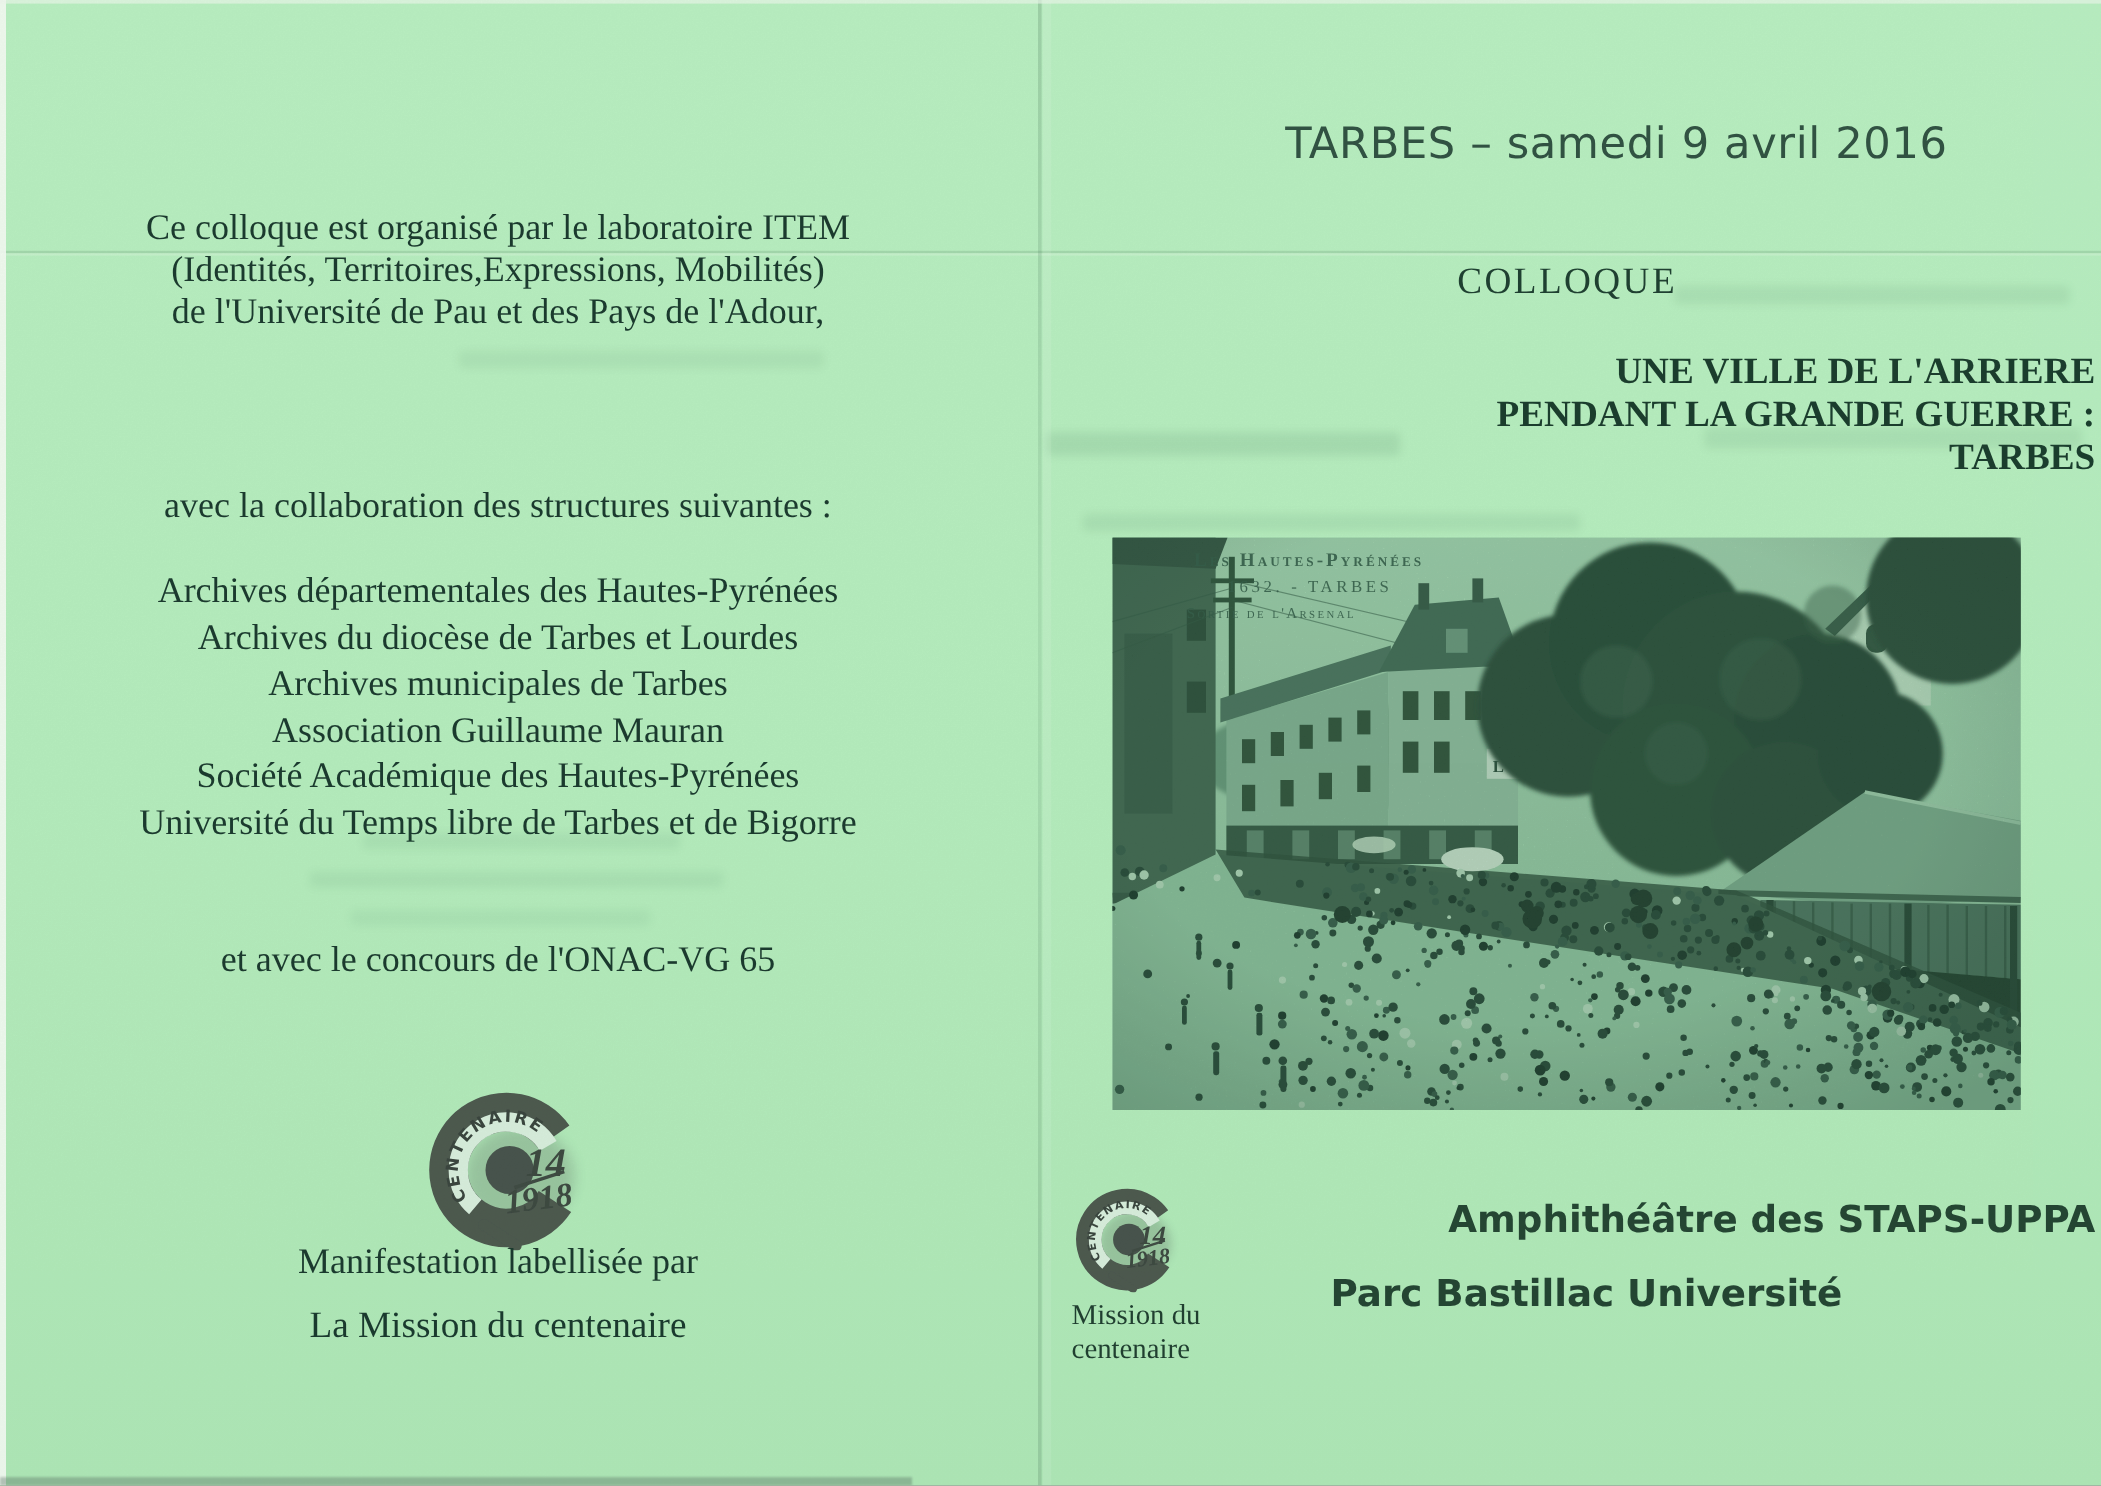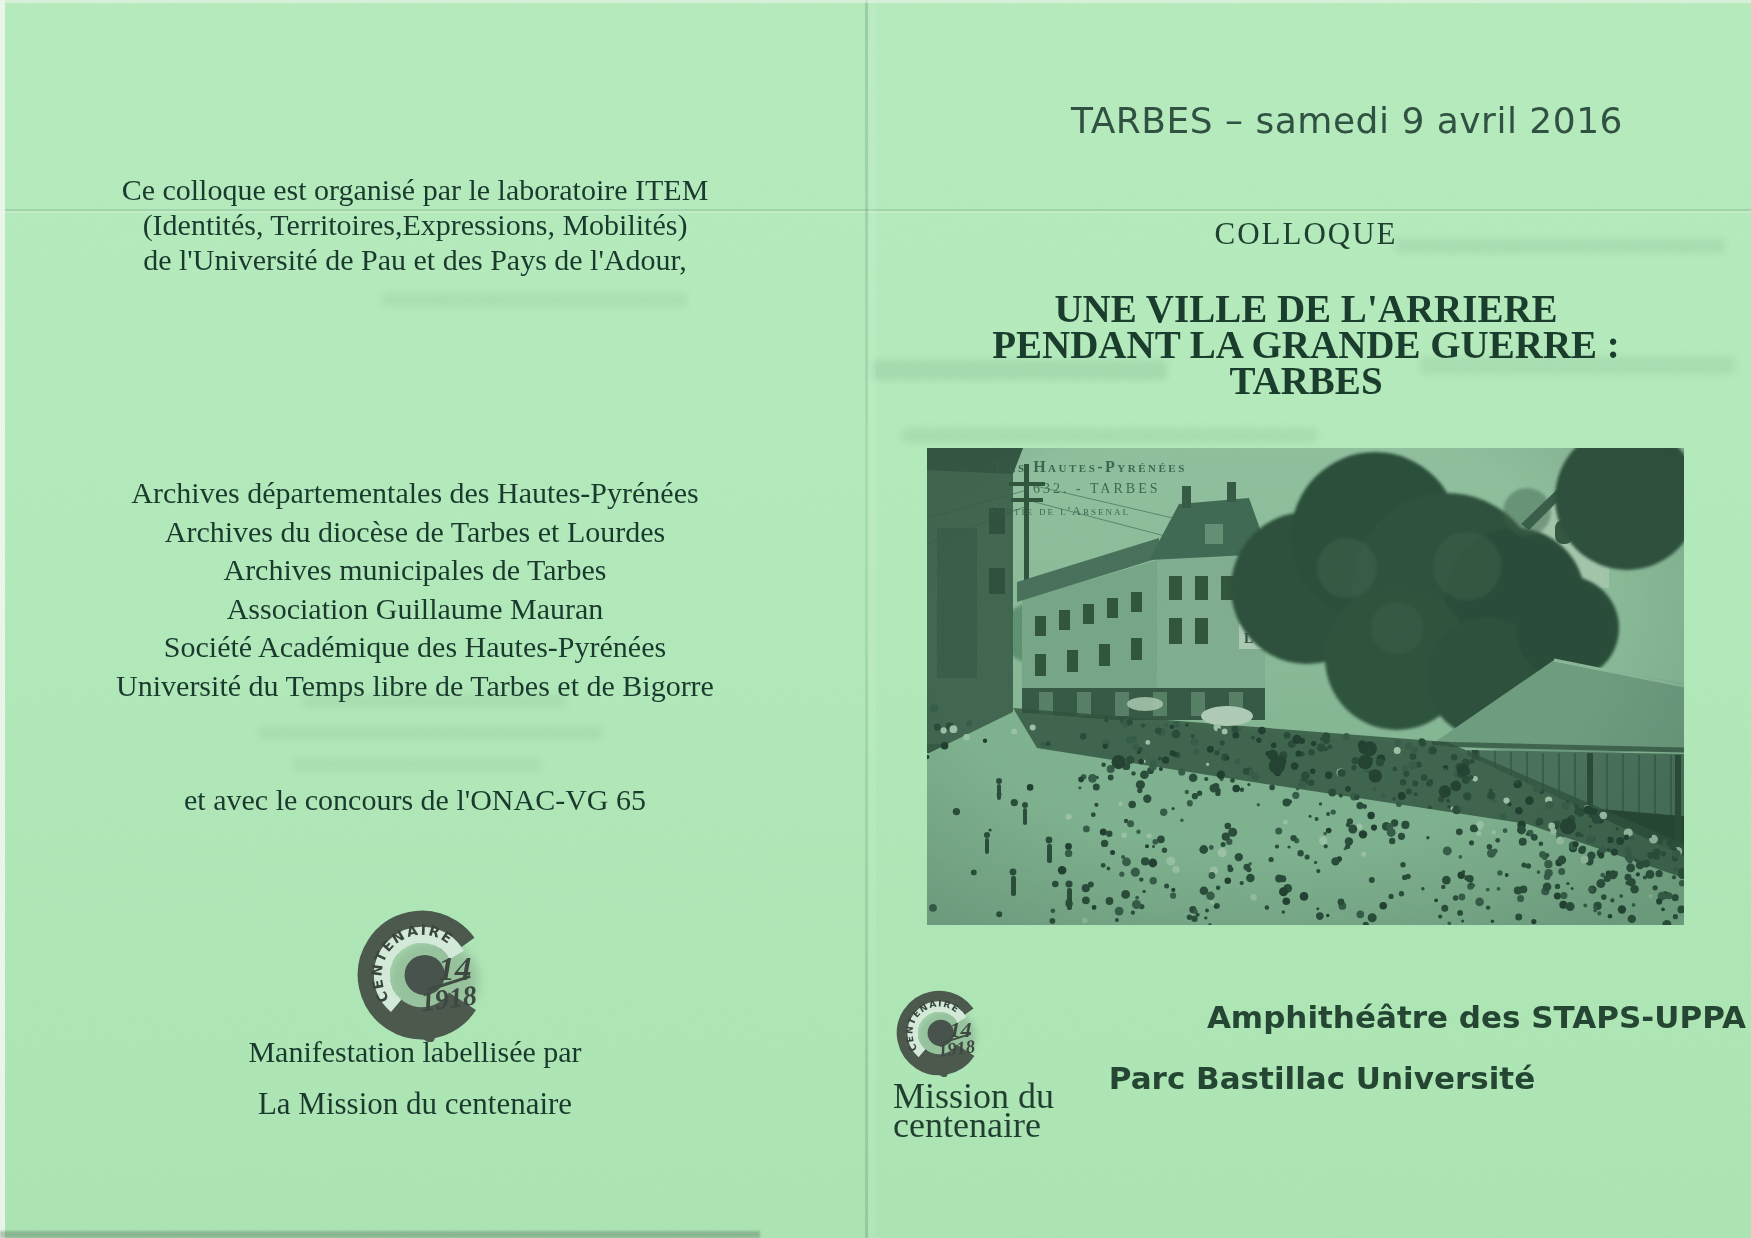--- a/index.html
+++ b/index.html
@@ -15,24 +15,24 @@
   .collab{top:405px;font-size:30px;}
   .partners{top:474px;font-size:30px;line-height:38.5px;}
   .support{top:783px;font-size:30px;}
   .label1{top:1035px;font-size:30px;}
   .label2{top:1086px;font-size:31px;}
 
   
   .rcol{left:866px;width:880px;text-align:center;}
   .date-heading{top:100px;font-size:36px;color:#2e4e3f;letter-spacing:.5px;margin-left:41px;}
   .colloque{top:216px;font-size:31px;letter-spacing:2px;color:#1b3b2d;}
-  .event-title{top:291px;font-size:39px;line-height:36px;font-weight:bold;color:#173829;}
+  .event-title{top:291px;font-size:31px;line-height:36px;font-weight:bold;color:#173829;text-align:right;}
   .venue1{top:999px;font-size:31px;font-weight:bold;color:#21412f;text-align:right;}
   .venue2{top:1060px;font-size:31px;font-weight:bold;color:#21412f;padding-left:16px;}
-  .mission-cap{left:893px;top:1082px;width:220px;font-size:36px;line-height:29px;text-align:left;color:#1d3a2c;}
+  .mission-cap{left:893px;top:1082px;width:220px;font-size:24px;line-height:29px;text-align:left;color:#1d3a2c;}
 
   
   .fold-v{left:865px;top:0;width:3px;height:1238px;
           background:linear-gradient(180deg,rgba(60,100,75,.22),rgba(60,100,75,.10) 40%,rgba(60,100,75,.20));
           filter:blur(.6px);}
   .fold-v-hl{left:869px;top:0;width:7px;height:1238px;background:rgba(255,255,255,.10);}
   .crease-h{left:0;top:209px;width:1751px;height:2px;background:rgba(64,105,80,.17);filter:blur(.5px);}
   .crease-h-hl{left:0;top:211px;width:1751px;height:2px;background:rgba(255,255,255,.20);}
   .edge-left{left:0;top:0;width:5px;height:1238px;background:rgba(246,251,244,.92);}
   .edge-top{left:0;top:0;width:1751px;height:3px;background:rgba(240,248,238,.65);}
@@ -76,20 +76,21 @@
       </symbol>
     </defs>
   </svg>
 
   <div class="abs lcol intro">
     <div>Ce colloque est organisé par le laboratoire ITEM</div>
     <div>(Identités, Territoires,Expressions, Mobilités)</div>
     <div>de l'Université de Pau et des Pays de l'Adour,</div>
   </div>
 
+  <div class="abs lcol collab">avec la collaboration des structures suivantes :</div>
 
   <div class="abs lcol partners">
     <div>Archives départementales des Hautes-Pyrénées</div>
     <div>Archives du diocèse de Tarbes et Lourdes</div>
     <div>Archives municipales de Tarbes</div>
     <div>Association Guillaume Mauran</div>
     <div>Société Académique des Hautes-Pyrénées</div>
     <div>Université du Temps libre de Tarbes et de Bigorre</div>
   </div>
 

